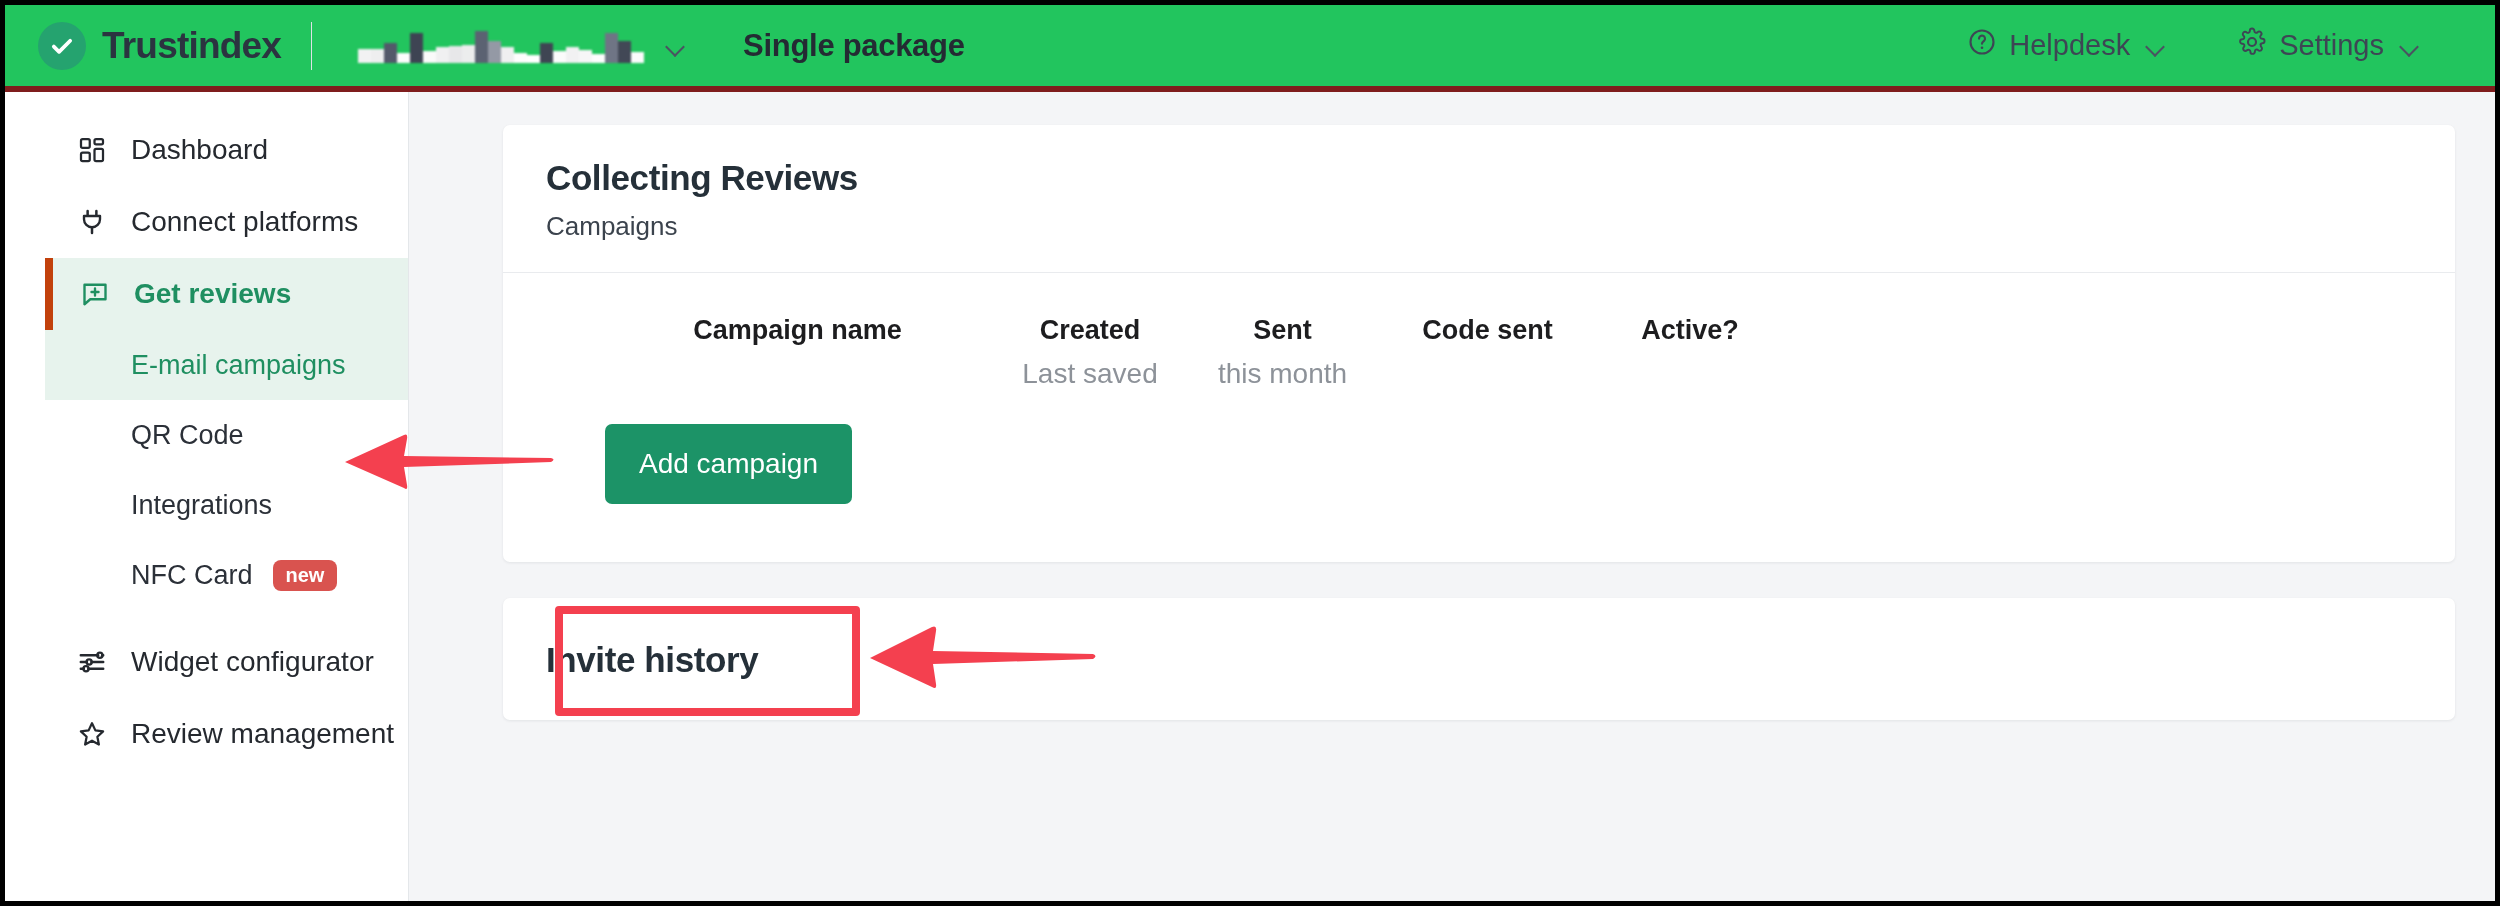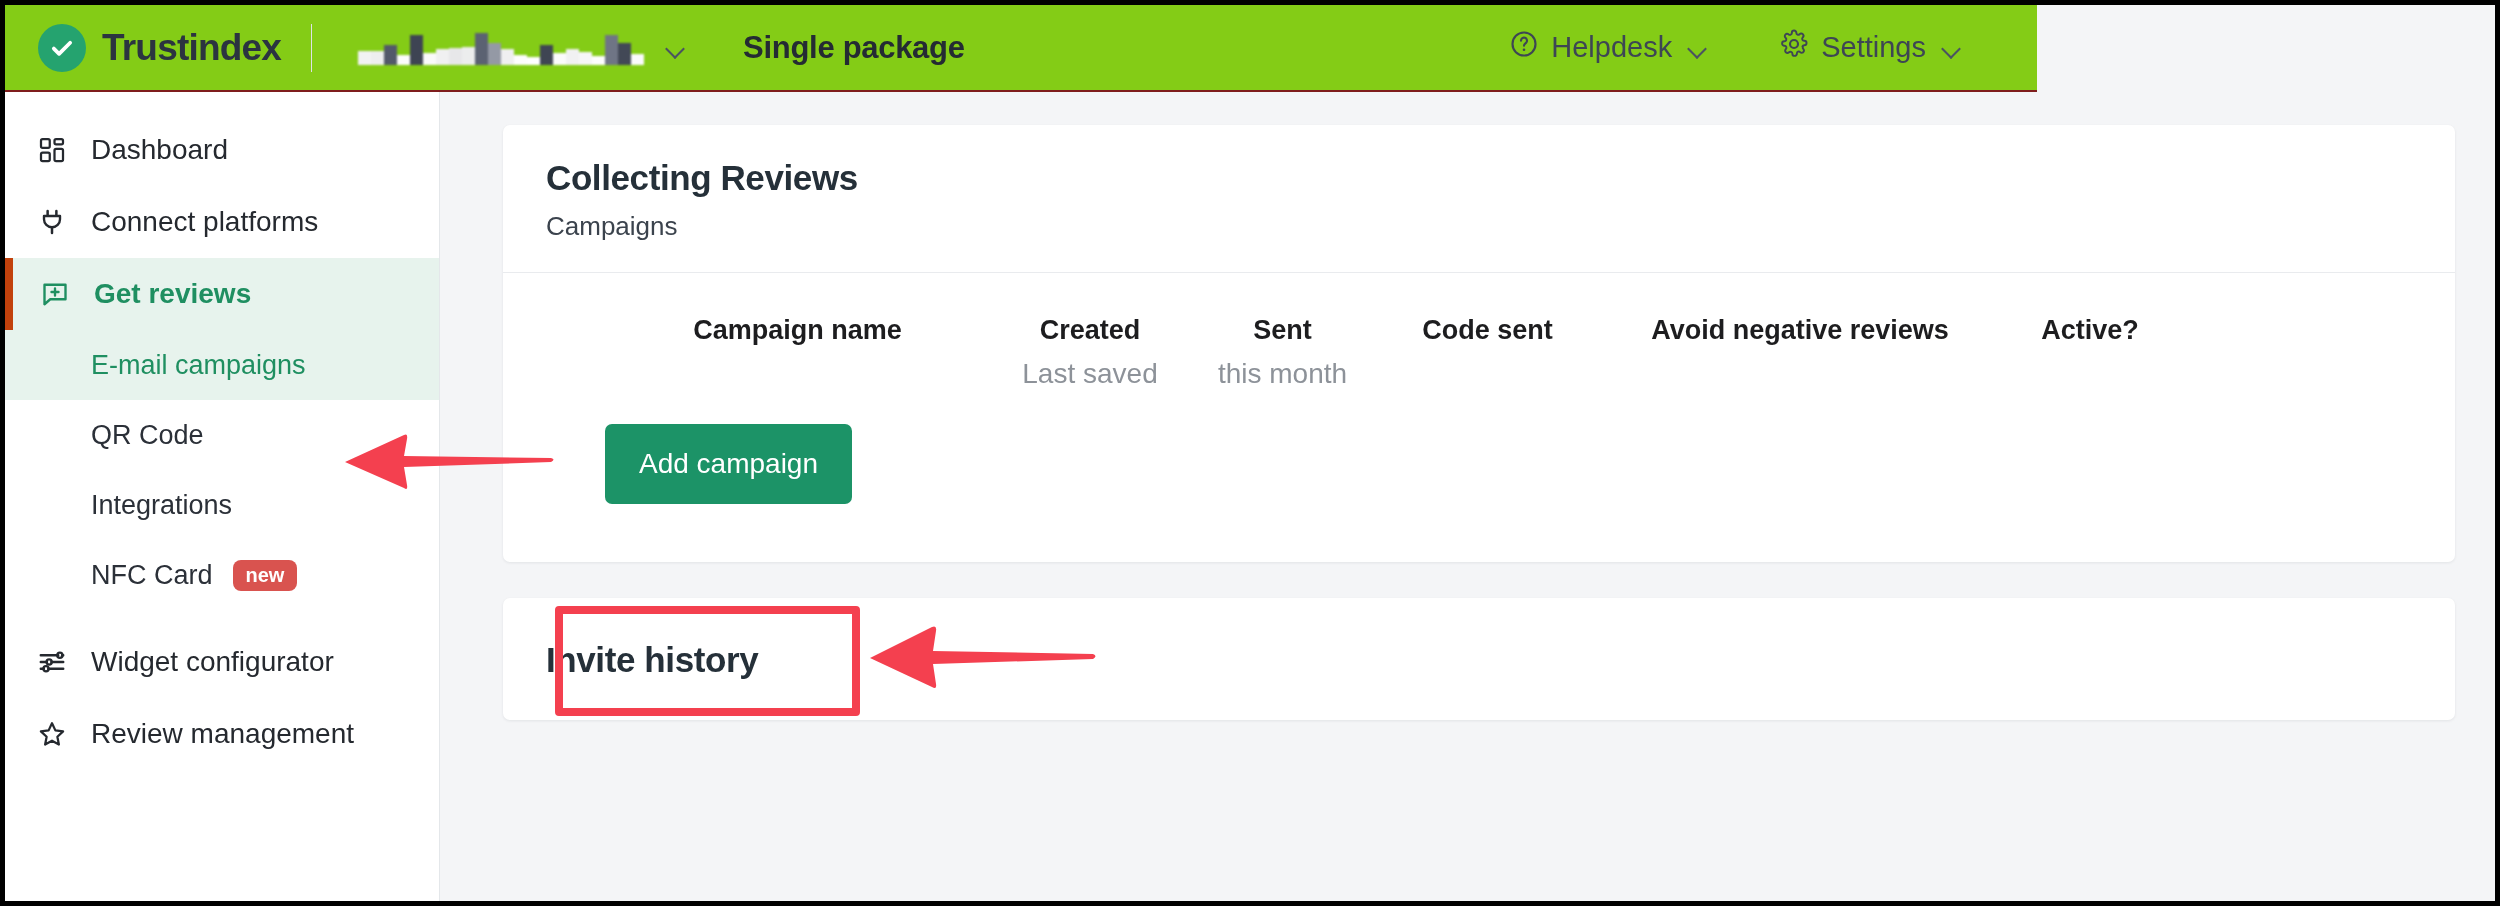--- a/index.html
+++ b/index.html
@@ -16,24 +16,24 @@
     height: 906px;
     background: #f4f5f7;
     border: 5px solid #000000;
     overflow: hidden;
   }
 
   
   .topbar {
     position: absolute;
     top: 0; left: 0;
-    width: 2032px;
+    width: 2490px;
     height: 87px;
-    background: #84cc16;
-    border-bottom: 2px solid #7f1d1d;
+    background: #22c55e;
+    border-bottom: 6px solid #7f1d1d;
     display: flex;
     align-items: center;
   }
   .brand {
     display: flex;
     align-items: center;
     gap: 16px;
     margin-left: 33px;
   }
   .brand-logo {
@@ -105,25 +105,26 @@
     color: #3d4654;
     cursor: pointer;
     padding: 0 36px;
   }
   .top-action .chev { margin-left: 4px; }
 
   
   .sidebar {
     position: absolute;
     top: 87px; left: 0;
-    width: 435px;
+    width: 404px;
     height: 814px;
     background: #ffffff;
     border-right: 1px solid #e4e7ea;
     padding-top: 22px;
+    padding-left: 40px;
   }
   .nav-item {
     display: flex;
     align-items: center;
     height: 72px;
     padding-left: 30px;
     gap: 22px;
     cursor: pointer;
     color: #25292f;
     font-size: 28px;
@@ -410,23 +411,20 @@
           <span>Created</span>
           <span class="sub">Last saved</span>
         </div>
         <div class="th th-sent">
           <span>Sent</span>
           <span class="sub">this month</span>
         </div>
         <div class="th th-lastsent">
           <span>Code sent</span>
         </div>
-        <div class="th th-avoid">
-          <span>Avoid negative reviews</span>
-        </div>
         <div class="th th-active">
           <span>Active?</span>
         </div>
       </div>
 
       <div class="btn-row">
         <button class="btn-primary">Add campaign</button>
       </div>
     </div>
 

